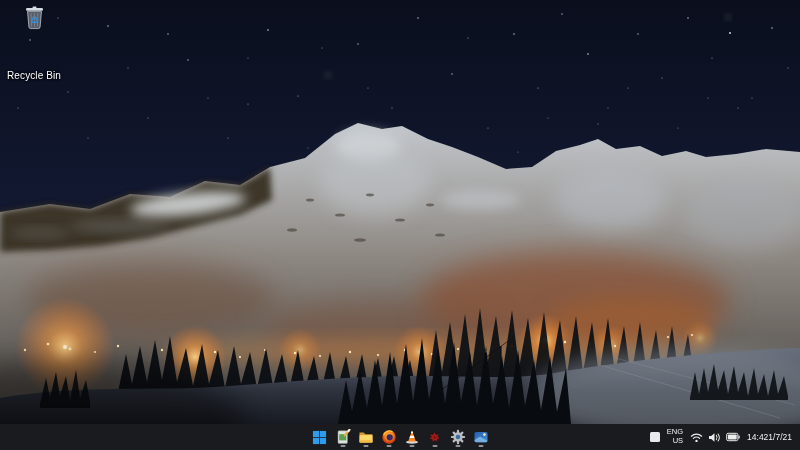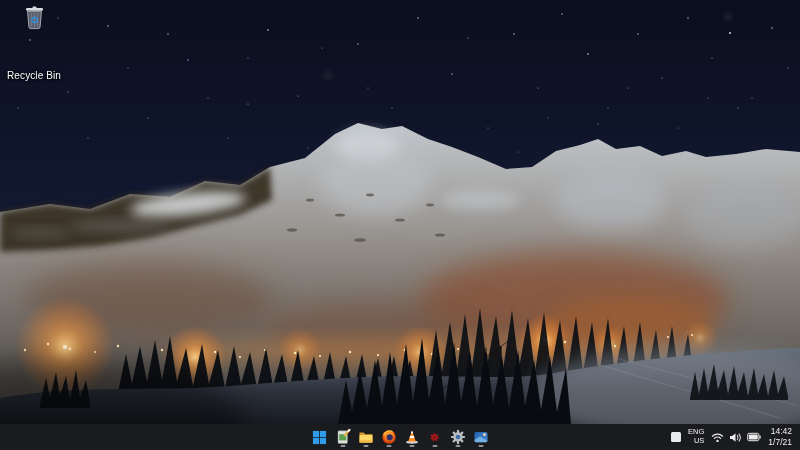--- a/index.html
+++ b/index.html
@@ -17,21 +17,21 @@
   .task-center { position:absolute; left:50%; top:0; transform:translateX(-50%); height:26px; display:flex; align-items:center; gap:2px; }
   .task-btn { position:relative; width:21px; height:22px; border-radius:4px; display:flex; align-items:center; justify-content:center; }
   .task-btn svg { display:block; }
   .task-btn.running::after { content:""; position:absolute; bottom:1px; left:50%; transform:translateX(-50%); width:5px; height:2px; border-radius:2px; background:#8f9297; }
 
   
   .tray { position:absolute; right:0; top:0; height:26px; display:flex; align-items:center; gap:7px; padding-right:8px; color:#fff; }
   .tray-square { width:10px; height:10px; background:#e9eaec; border-radius:1.5px; }
   .lang { display:flex; flex-direction:column; align-items:flex-end; font-size:7.5px; line-height:1.15; color:#f2f2f2; }
   .status-icons { display:flex; align-items:center; gap:5px; }
-  .clock { display:flex; flex-direction:column; align-items:flex-end; font-size:8.5px; line-height:1.25; color:#f2f2f2; }
+  .clock { display:flex; align-items:flex-end; font-size:8.5px; line-height:1.25; color:#f2f2f2; }
 </style>
 </head>
 <body>
 
 <div class="desktop">
 
   <svg class="wallpaper" viewBox="0 0 800 424" preserveAspectRatio="none">
     <defs>
       <linearGradient id="skyGrad" x1="0" y1="0" x2="0" y2="1">
         <stop offset="0" stop-color="#0a0e1d"></stop>

